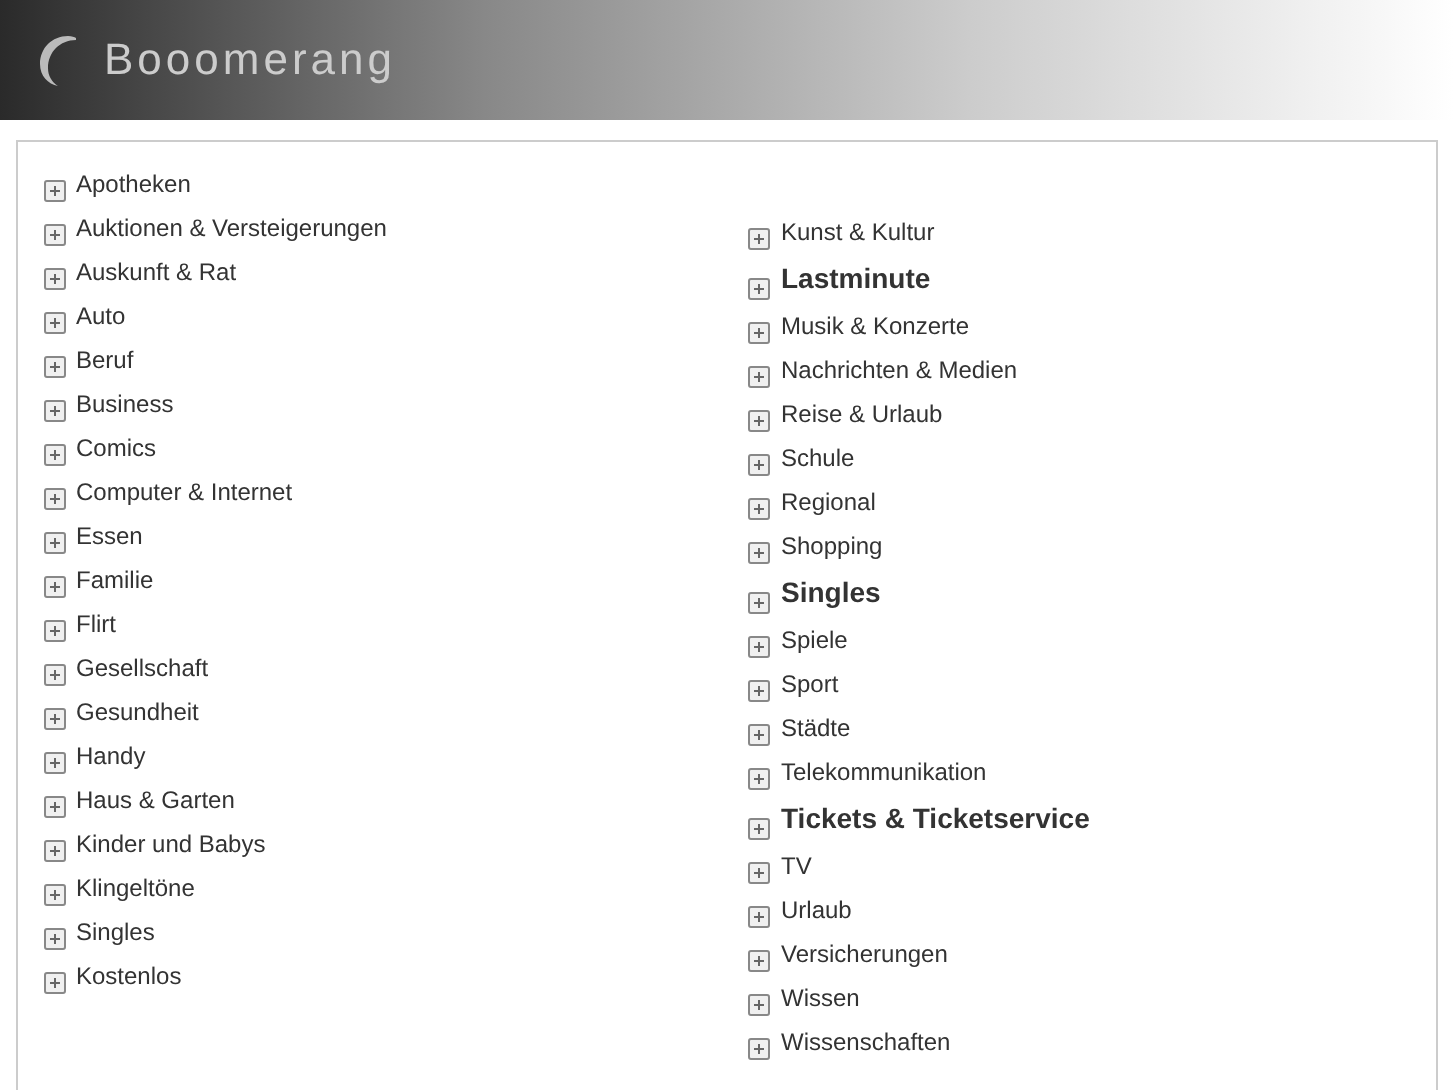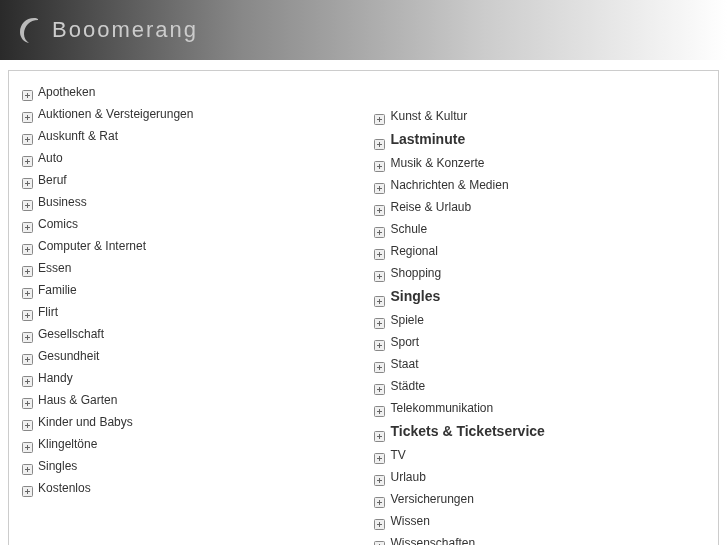--- a/index.html
+++ b/index.html
@@ -416,30 +416,20 @@
           <span class="cat-label">Sport</span>
         </div>
         <div class="cat-item">
           <span class="cat-icon">
             <svg viewBox="0 0 11 11" xmlns="http://www.w3.org/2000/svg">
       <rect x="0.5" y="0.5" width="10" height="10" rx="1" fill="#f0f0f0" stroke="#888" stroke-width="1"></rect>
       <line x1="3" y1="5.5" x2="8" y2="5.5" stroke="#666" stroke-width="1"></line>
       <line x1="5.5" y1="3" x2="5.5" y2="8" stroke="#666" stroke-width="1"></line>
     </svg>
           </span>
-          <span class="cat-label">Staat</span>
-        </div>
-        <div class="cat-item">
-          <span class="cat-icon">
-            <svg viewBox="0 0 11 11" xmlns="http://www.w3.org/2000/svg">
-      <rect x="0.5" y="0.5" width="10" height="10" rx="1" fill="#f0f0f0" stroke="#888" stroke-width="1"></rect>
-      <line x1="3" y1="5.5" x2="8" y2="5.5" stroke="#666" stroke-width="1"></line>
-      <line x1="5.5" y1="3" x2="5.5" y2="8" stroke="#666" stroke-width="1"></line>
-    </svg>
-          </span>
           <span class="cat-label">Städte</span>
         </div>
         <div class="cat-item">
           <span class="cat-icon">
             <svg viewBox="0 0 11 11" xmlns="http://www.w3.org/2000/svg">
       <rect x="0.5" y="0.5" width="10" height="10" rx="1" fill="#f0f0f0" stroke="#888" stroke-width="1"></rect>
       <line x1="3" y1="5.5" x2="8" y2="5.5" stroke="#666" stroke-width="1"></line>
       <line x1="5.5" y1="3" x2="5.5" y2="8" stroke="#666" stroke-width="1"></line>
     </svg>
           </span>

